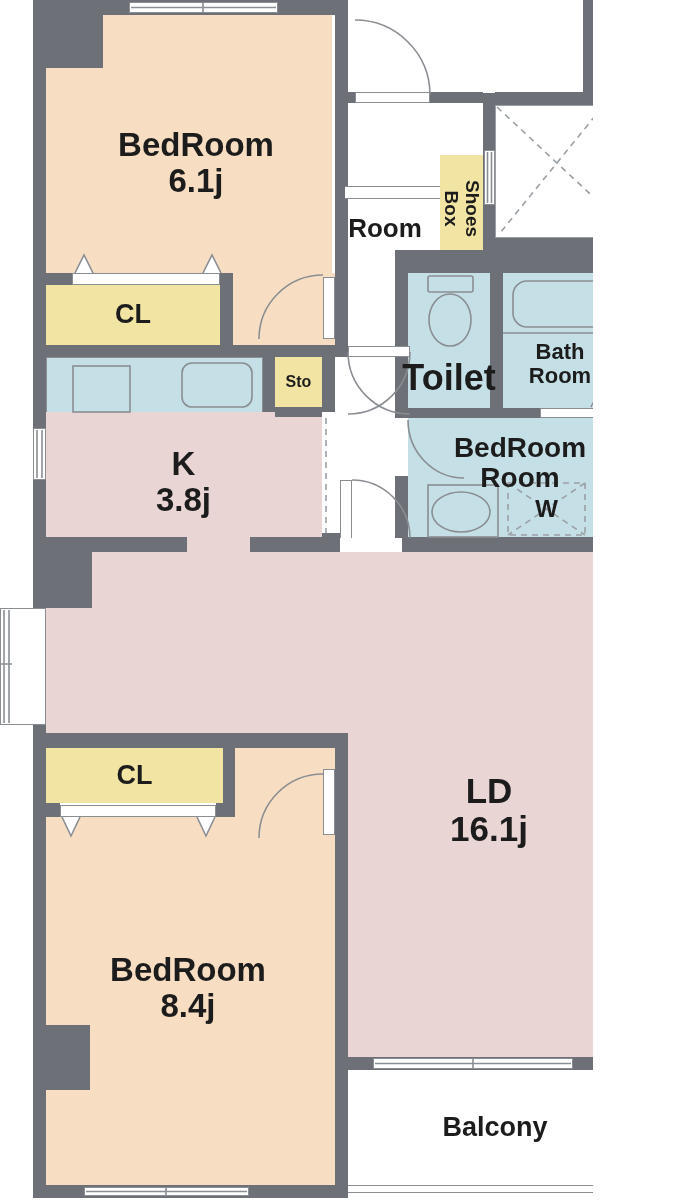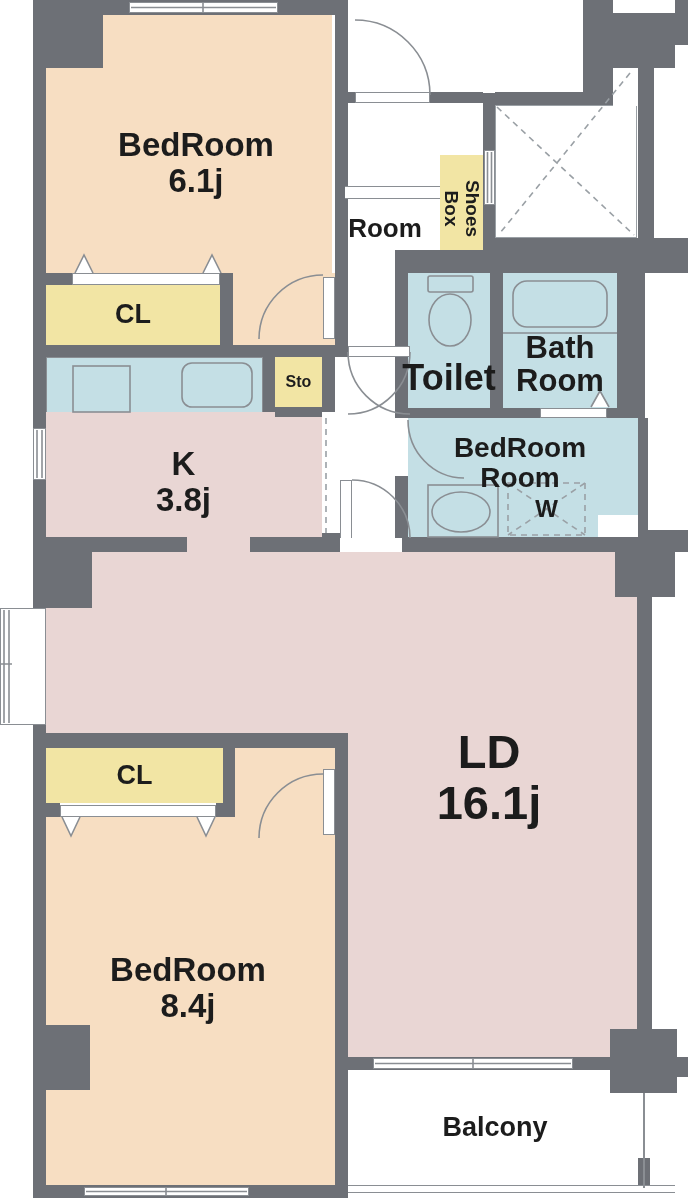--- a/index.html
+++ b/index.html
@@ -1,20 +1,20 @@
 <!DOCTYPE html>
 <html style="--wall: #6d7076; --peach: #f7dec2; --yellow: #f2e5a4; --blue: #c4dfe5; --pink: #e9d6d4; --line: #8a8e93; --ink: #1c1c1c; --paper: #ffffff;"><head>
 <meta charset="utf-8">
 <style>
   :root{
     --wall:#6d7076; --peach:#f7dec2; --yellow:#f2e5a4; --blue:#c4dfe5;
     --pink:#e9d6d4; --line:#8a8e93; --ink:#1c1c1c; --paper:#ffffff;
   }
   html,body{margin:0;padding:0;background:#fff;}
-  #plan{position:relative;width:688px;height:1200px;background:var(--paper);overflow:hidden;
+  #plan{position:relative;width:593px;height:1200px;background:var(--paper);overflow:hidden;
         font-family:"Liberation Sans",sans-serif;}
   #plan > div{position:absolute;box-sizing:border-box;}
   .w{background:var(--wall);}
   .peach{background:var(--peach);} .yellow{background:var(--yellow);}
   .blue{background:var(--blue);} .pink{background:var(--pink);}
   .white{background:var(--paper);}
   .bordered{background:var(--paper);border:1.5px solid var(--line);}
   .hlines{background:var(--paper);border-top:1.5px solid var(--line);border-bottom:1.5px solid var(--line);}
   .lbl{display:flex;flex-direction:column;align-items:center;justify-content:center;
        text-align:center;color:var(--ink);font-weight:700;line-height:1.08;z-index:30;}
@@ -176,36 +176,36 @@
   <div class="lbl" style="left:345px;top:210px;width:80px;height:36px;font-size:26px">
     <span>Room</span>
   </div>
   <div class="lbl" style="left:440px;top:155px;width:43px;height:107px;font-size:19px">
     <span class="rot90" style="text-align:center">Shoes
 Box</span>
   </div>
   <div class="lbl" style="left:404px;top:360px;width:90px;height:36px;font-size:36px">
     <span>Toilet</span>
   </div>
-  <div class="lbl" style="left:503px;top:328px;width:114px;height:72px;font-size:31px">
+  <div class="lbl" style="left:503px;top:328px;width:114px;height:72px;font-size:22px">
     <span>Bath</span>
     <span>Room</span>
   </div>
   <div class="lbl" style="left:420px;top:428px;width:200px;height:70px;font-size:28px">
     <span>BedRoom</span>
     <span>Room</span>
   </div>
   <div class="lbl" style="left:508px;top:483px;width:77px;height:52px;font-size:24px">
     <span>W</span>
   </div>
   <div class="lbl" style="left:96px;top:441px;width:175px;height:82px;font-size:33px">
     <span>K</span>
     <span>3.8j</span>
   </div>
-  <div class="lbl" style="left:389px;top:736px;width:200px;height:84px;font-size:47px">
+  <div class="lbl" style="left:389px;top:768px;width:200px;height:84px;font-size:35px">
     <span>LD</span>
     <span>16.1j</span>
   </div>
   <div class="lbl" style="left:46px;top:748px;width:177px;height:55px;font-size:27px">
     <span>CL</span>
   </div>
   <div class="lbl" style="left:88px;top:948px;width:200px;height:80px;font-size:33px">
     <span>BedRoom</span>
     <span>8.4j</span>
   </div>

